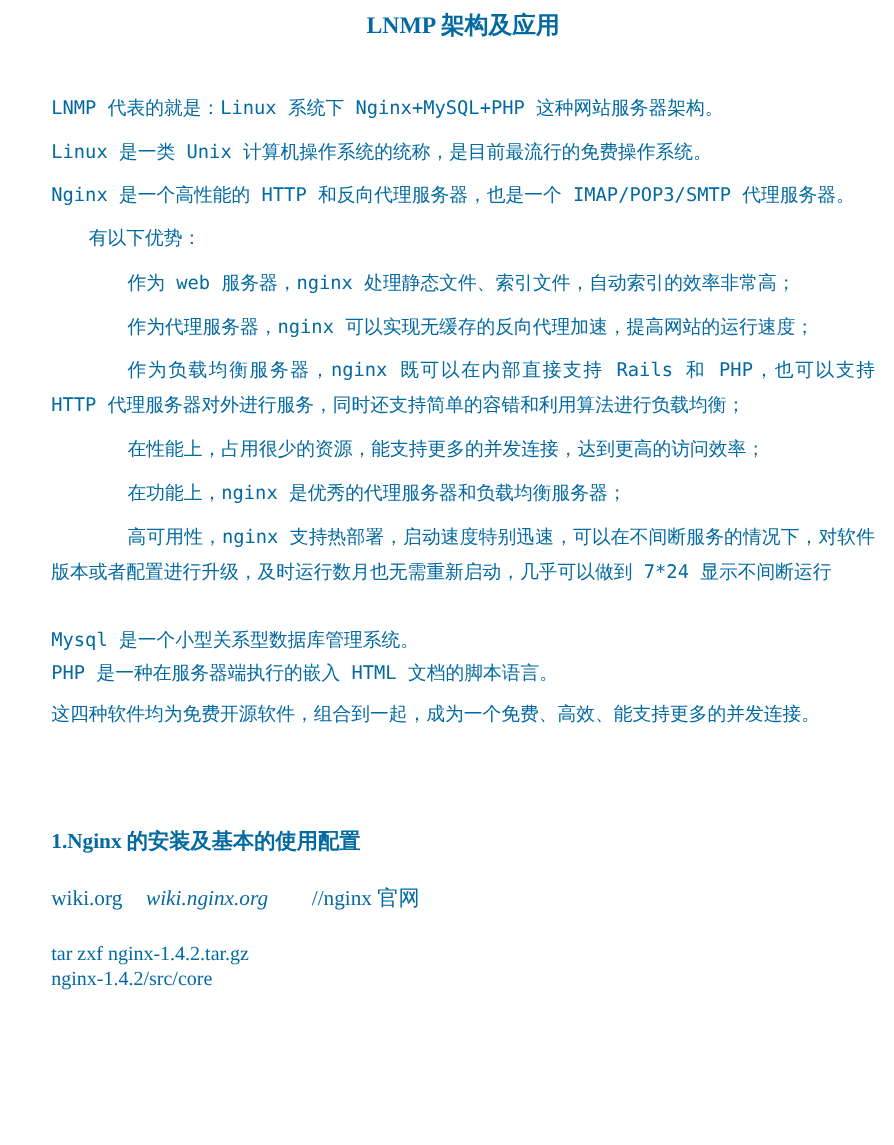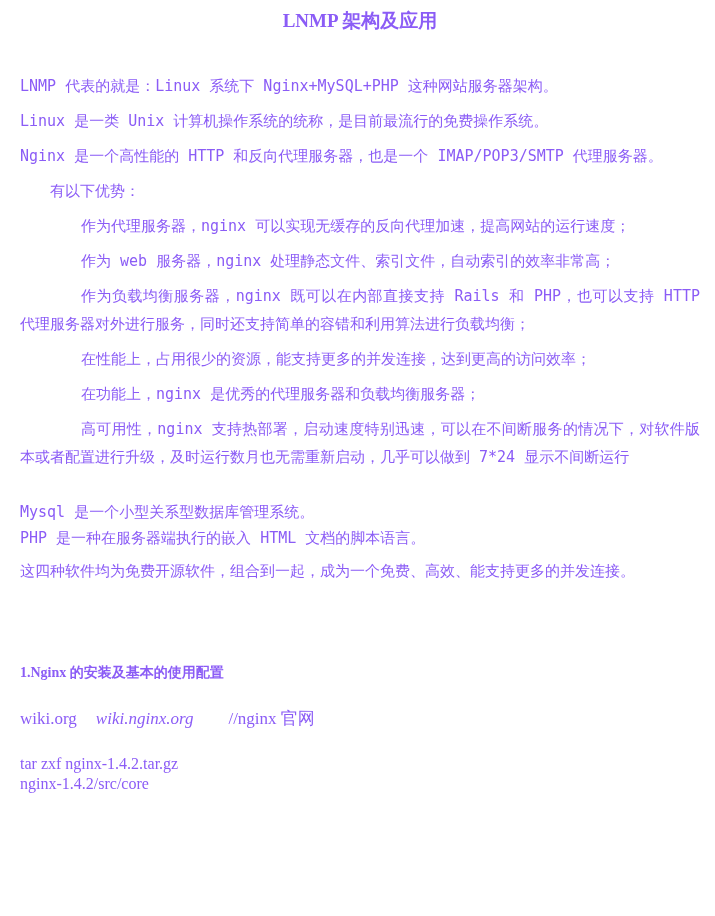--- a/index.html
+++ b/index.html
@@ -5,24 +5,24 @@
   html, body {
     margin: 0;
     padding: 0;
     background: #ffffff;
   }
   .page {
     position: relative;
     width: 715px;
     height: 916px;
     background: #ffffff;
-    color: #8b5cf6;
+    color: #0369a1;
     overflow: hidden;
     box-sizing: border-box;
-    padding: 8px 15px 0 20px;
+    padding: 8px 15px 0 41px;
   }
   .doc-title {
     font-family: "Liberation Serif", serif;
     font-weight: bold;
     font-size: 19px;
     line-height: 26px;
     text-align: center;
     margin: 0 0 38px 0;
   }
   p.body {
@@ -36,21 +36,21 @@
   p.ind2 { text-indent: 61px; }
   p.gap-after { margin-bottom: 28px; }
   p.tight {
     line-height: 26px;
     margin: 0;
   }
   p.top6 { margin-top: 6px; }
   .section-heading {
     font-family: "Liberation Serif", serif;
     font-weight: bold;
-    font-size: 14px;
+    font-size: 17px;
     line-height: 24px;
     margin: 76px 0 0 0;
   }
   .links-line {
     font-family: "Liberation Serif", serif;
     font-size: 17px;
     line-height: 20px;
     margin-top: 24px;
   }
   .links-line .sp1 { margin-left: 19px; font-style: italic; }
@@ -67,22 +67,22 @@
 
 <div class="page">
 
   <h1 class="doc-title">LNMP 架构及应用</h1>
 
   <p class="body">LNMP 代表的就是：Linux 系统下 Nginx+MySQL+PHP 这种网站服务器架构。</p>
   <p class="body">Linux 是一类 Unix 计算机操作系统的统称，是目前最流行的免费操作系统。</p>
   <p class="body">Nginx 是一个高性能的 HTTP 和反向代理服务器，也是一个 IMAP/POP3/SMTP 代理服务器。</p>
   <p class="body ind1">有以下优势：</p>
 
+  <p class="body ind2">作为 web 服务器，nginx 处理静态文件、索引文件，自动索引的效率非常高；</p>
   <p class="body ind2">作为代理服务器，nginx 可以实现无缓存的反向代理加速，提高网站的运行速度；</p>
-  <p class="body ind2">作为 web 服务器，nginx 处理静态文件、索引文件，自动索引的效率非常高；</p>
   <p class="body ind2">作为负载均衡服务器，nginx 既可以在内部直接支持 Rails 和 PHP，也可以支持 HTTP 代理服务器对外进行服务，同时还支持简单的容错和利用算法进行负载均衡；</p>
   <p class="body ind2">在性能上，占用很少的资源，能支持更多的并发连接，达到更高的访问效率；</p>
   <p class="body ind2">在功能上，nginx 是优秀的代理服务器和负载均衡服务器；</p>
   <p class="body ind2 gap-after">高可用性，nginx 支持热部署，启动速度特别迅速，可以在不间断服务的情况下，对软件版本或者配置进行升级，及时运行数月也无需重新启动，几乎可以做到 7*24 显示不间断运行</p>
 
   <p class="body tight">Mysql 是一个小型关系型数据库管理系统。</p>
   <p class="body tight">PHP 是一种在服务器端执行的嵌入 HTML 文档的脚本语言。</p>
   <p class="body top6">这四种软件均为免费开源软件，组合到一起，成为一个免费、高效、能支持更多的并发连接。</p>
 
   <h2 class="section-heading">1.Nginx 的安装及基本的使用配置</h2>

